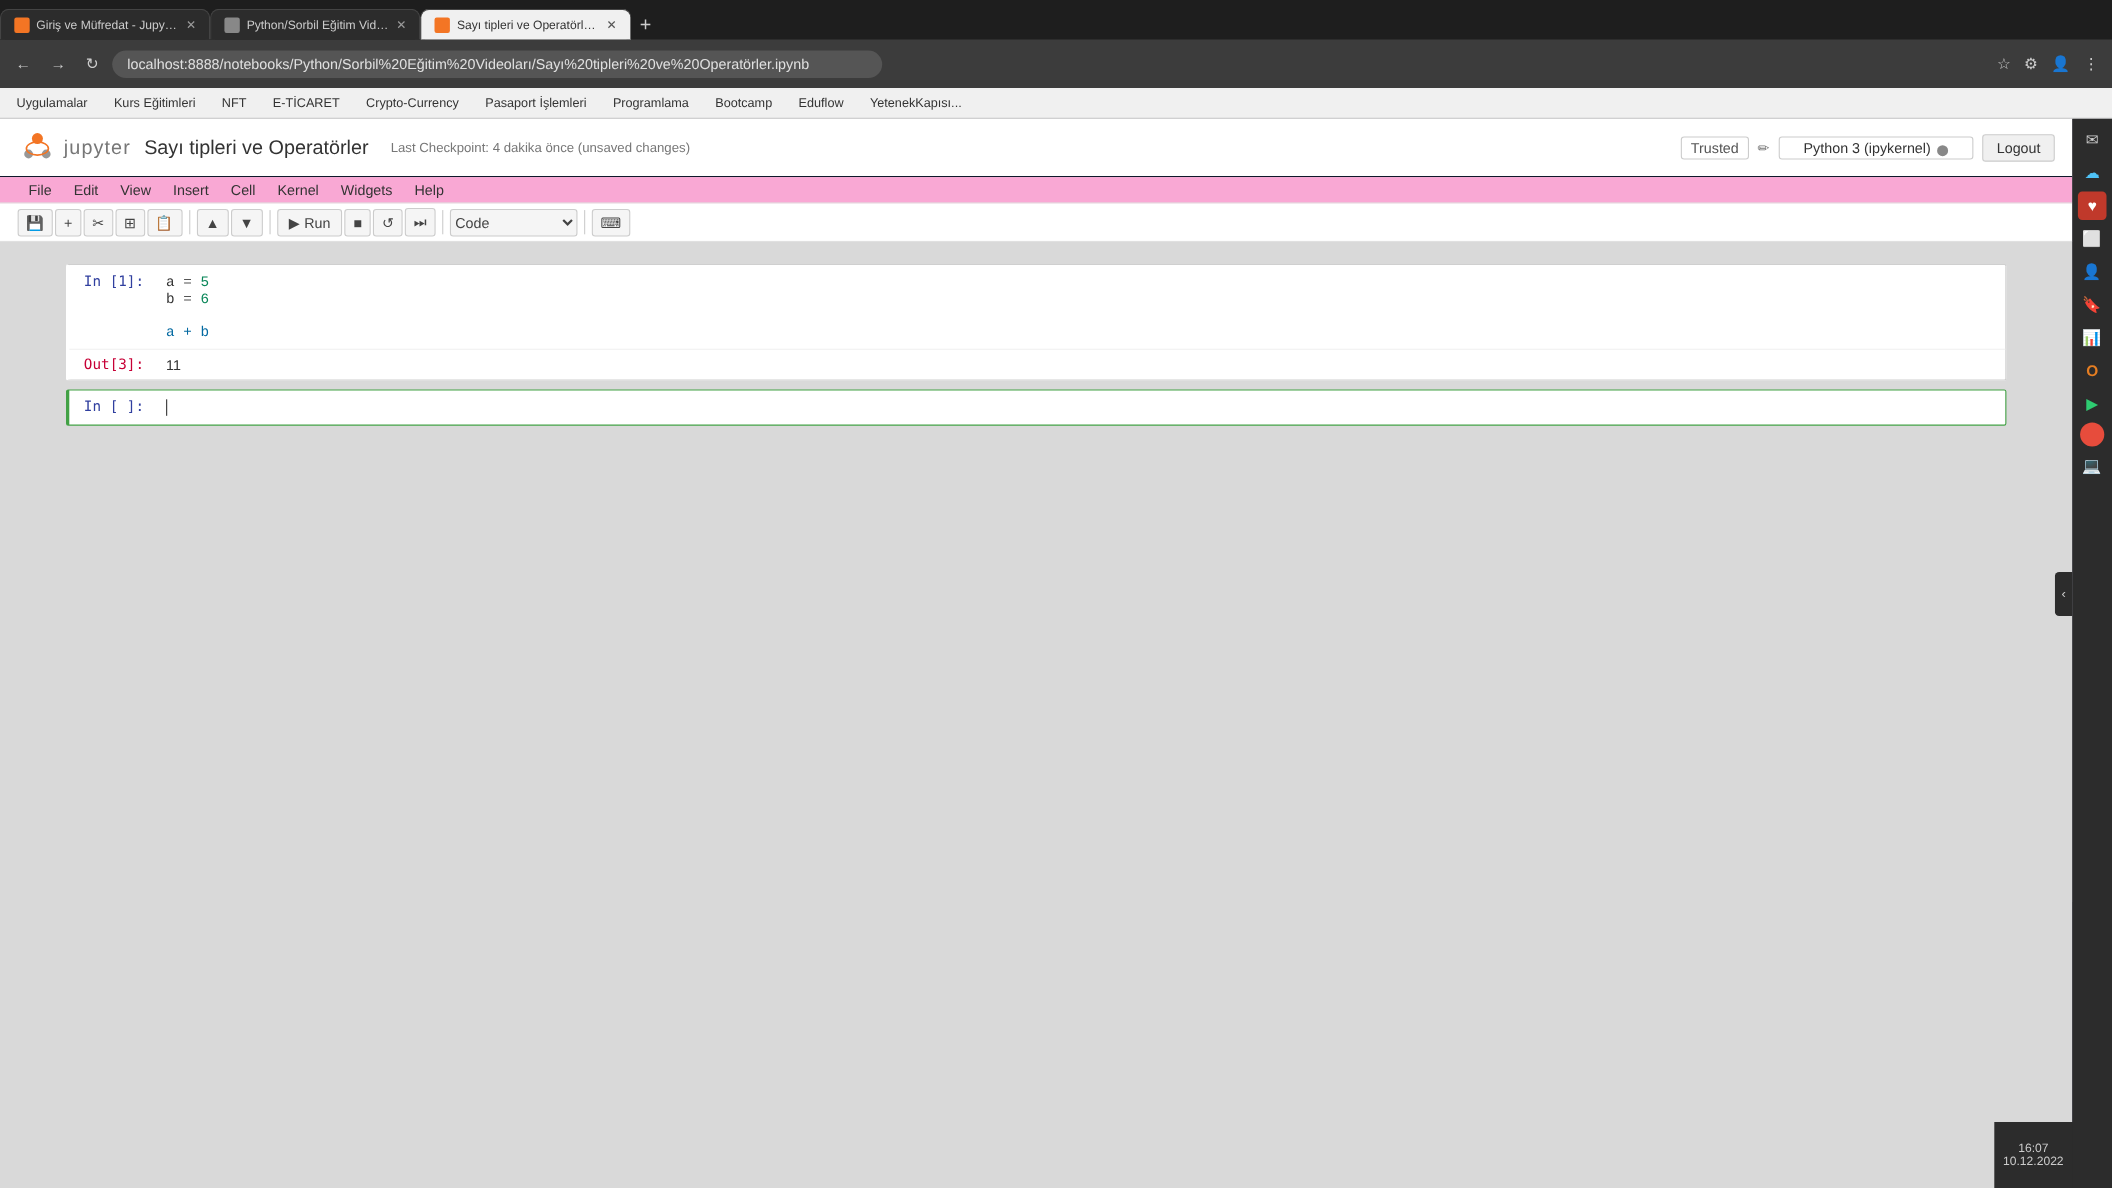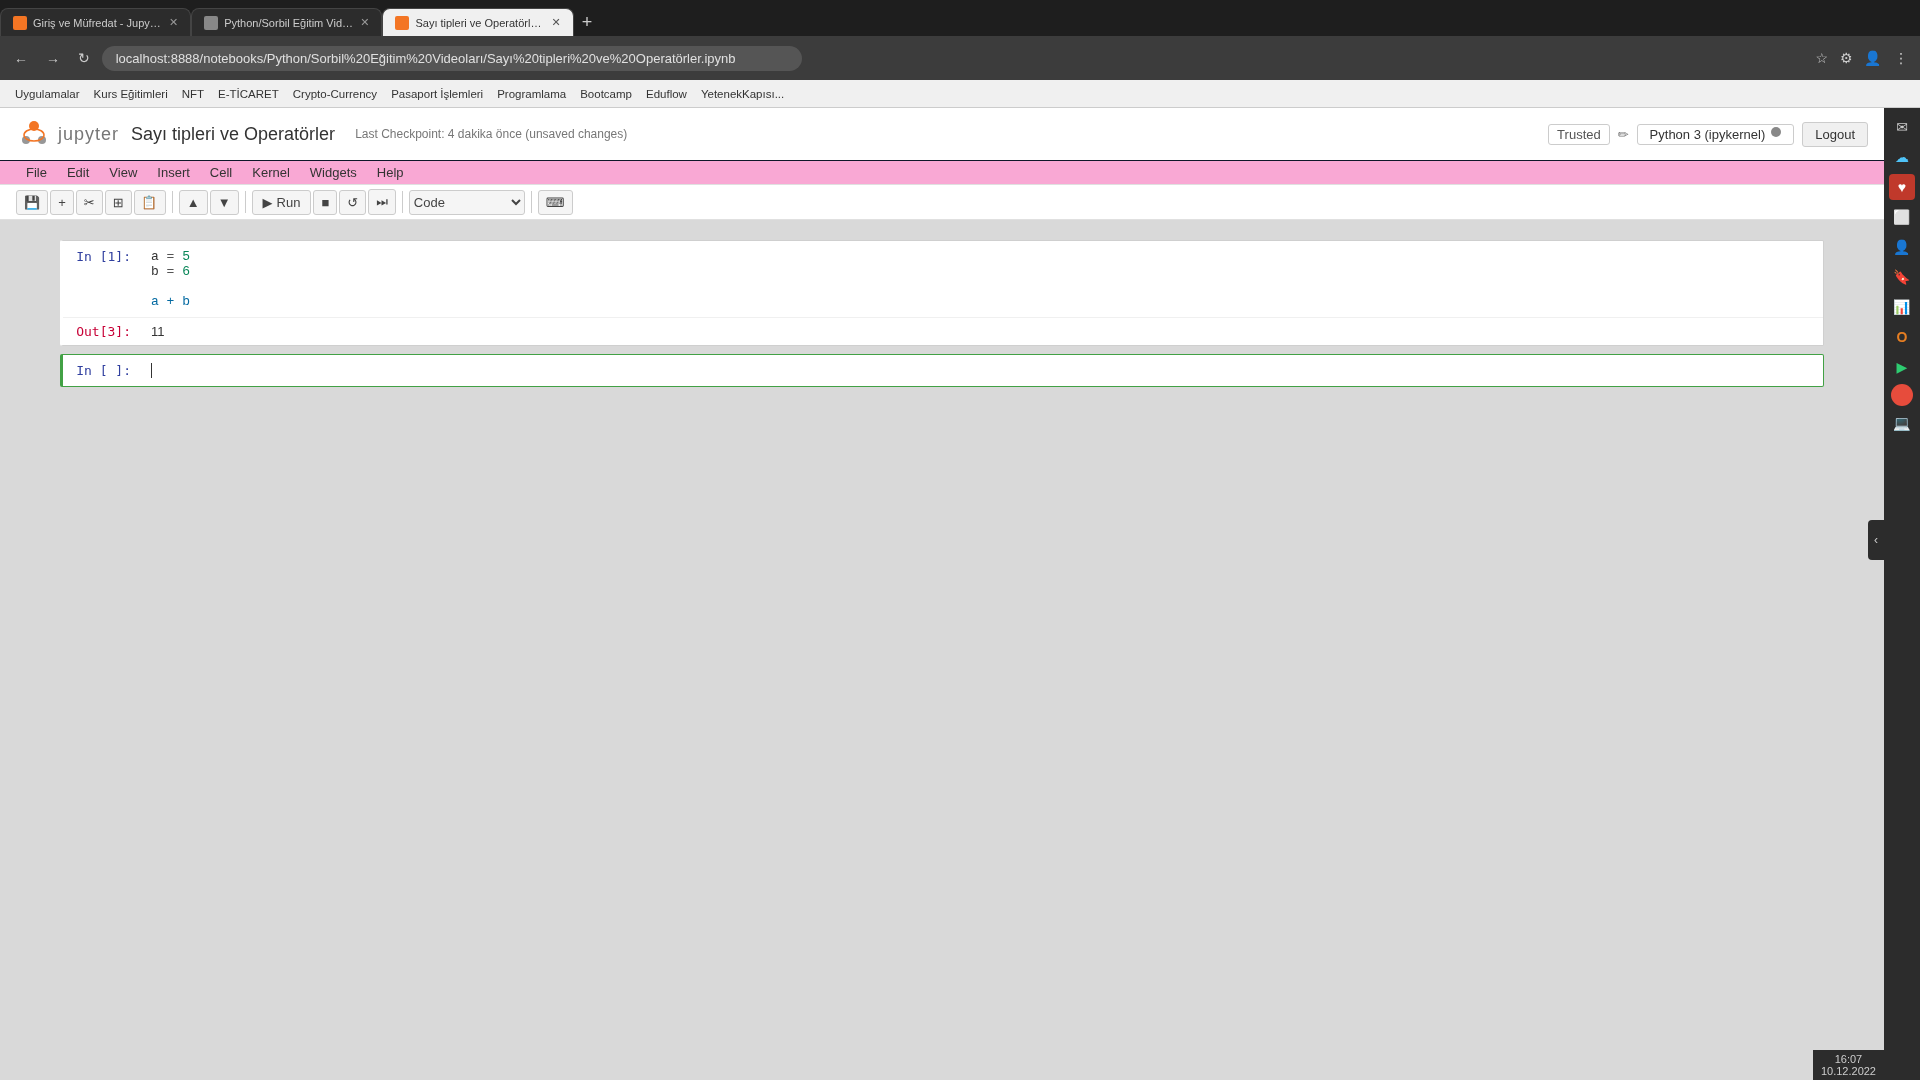--- a/index.html
+++ b/index.html
@@ -19,40 +19,40 @@
     .tab-new { background: none; border: none; color: #ccc; font-size: 18px; padding: 0 8px; cursor: pointer; line-height: 28px; }
 
     
     .address-bar { display: flex; align-items: center; background: #3c3c3c; padding: 4px 8px; height: 44px; gap: 6px; }
     .nav-btn { background: none; border: none; color: #ccc; font-size: 14px; cursor: pointer; padding: 4px 6px; border-radius: 3px; }
     .url-box { flex: 1; background: #555; border: none; border-radius: 20px; padding: 5px 14px; color: #e0e0e0; font-size: 13px; outline: none; max-width: 700px; }
     .address-icons { display: flex; align-items: center; gap: 4px; margin-left: auto; }
     .addr-icon { color: #ccc; font-size: 14px; cursor: pointer; padding: 4px; }
 
     
-    .bookmarks-bar { background: #f0f0f0; display: flex; align-items: center; padding: 2px 8px; height: 28px; gap: 0; border-bottom: 1px solid #ccc; }
+    .bookmarks-bar { background: #f0f0f0; display: flex; align-items: center; padding: 2px 8px; height: 28px; gap: 10px; border-bottom: 1px solid #ccc; }
     .bookmark-item { font-size: 11.5px; color: #333; padding: 2px 7px; cursor: pointer; border-radius: 3px; white-space: nowrap; }
 
     
     .main-area { display: flex; height: calc(1080px - 36px - 44px - 28px); }
     .sidebar-icon { width: 26px; height: 26px; border-radius: 4px; display: flex; align-items: center; justify-content: center; cursor: pointer; color: #ccc; font-size: 14px; }
 
     
     .notebook-area { flex: 1; background: #d9d9d9; overflow-y: auto; }
 
     
     .jupyter-header { background: #fff; border-bottom: 1px solid #0f172a; padding: 8px 16px; display: flex; align-items: center; gap: 12px; }
     .jupyter-logo { display: flex; align-items: center; gap: 6px; }
     .jupyter-wordmark { font-size: 18px; color: #777; font-weight: 300; letter-spacing: 1px; }
     .notebook-title { font-size: 18px; color: #333; font-weight: 400; }
     .checkpoint-info { font-size: 12px; color: #777; margin-left: 8px; }
     .header-right { margin-left: auto; display: flex; align-items: center; gap: 8px; }
     .trusted-badge { font-size: 13px; color: #555; cursor: pointer; border: 1px solid #ccc; padding: 2px 8px; border-radius: 3px; }
     .pencil-icon { font-size: 13px; color: #777; cursor: pointer; }
-    .kernel-badge { font-size: 13px; color: #333; border: 1px solid #ccc; padding: 2px 12px; border-radius: 3px; cursor: pointer; display: flex; align-items: flex-start; gap: 6px; }
+    .kernel-badge { font-size: 13px; color: #333; border: 1px solid #ccc; padding: 2px 22px; border-radius: 3px; cursor: pointer; display: flex; align-items: flex-end; gap: 6px; }
     .kernel-dot { width: 10px; height: 10px; border-radius: 50%; background: #888; }
     .logout-btn { background: #f0f0f0; border: 1px solid #ccc; border-radius: 3px; padding: 4px 12px; font-size: 13px; cursor: pointer; color: #333; }
 
     
     .menu-bar { background: #f9a8d4; border-bottom: 1px solid #e0e0e0; display: flex; align-items: center; padding: 0 16px; }
     .menu-item { font-size: 13px; color: #333; padding: 4px 10px; cursor: pointer; border-radius: 3px; }
 
     
     .toolbar { background: #fff; border-bottom: 1px solid #e0e0e0; display: flex; align-items: center; padding: 4px 16px; gap: 2px; }
     .tool-btn { background: #f5f5f5; border: 1px solid #ccc; border-radius: 3px; padding: 4px 7px; font-size: 13px; cursor: pointer; color: #444; display: flex; align-items: center; gap: 3px; }
@@ -233,21 +233,21 @@
     <div class="sidebar-icon">👤</div>
     <div class="sidebar-icon">🔖</div>
     <div class="sidebar-icon">📊</div>
     <div class="sidebar-icon" style="font-weight:bold; color:#e67e22;">O</div>
     <div class="sidebar-icon" style="color:#2ecc71;">▶</div>
     <div class="sidebar-icon" style="background:#e74c3c; border-radius:50%; width:22px; height:22px;">​</div>
     <div class="sidebar-icon" style="color:#007acc;">💻</div>
   </div>
 </div>
 
-<div style="position:fixed; bottom:0; right:36px; background:#2c2c2c; color:#ccc; font-size:11px; text-align:center; padding:3px 8px; z-index:200;">
+<div style="position:fixed; bottom:0; right:36px; background:#2c2c2c; color:#ccc; font-size:11px; text-align:center; padding:18px 8px; z-index:200;">
   <div>16:07</div>
   <div>10.12.2022</div>
 </div>
 
 <div class="collapse-arrow">‹</div>
 
 <style>
 @keyframes blink {
   0%, 100% { opacity: 1; }
   50% { opacity: 0; }

